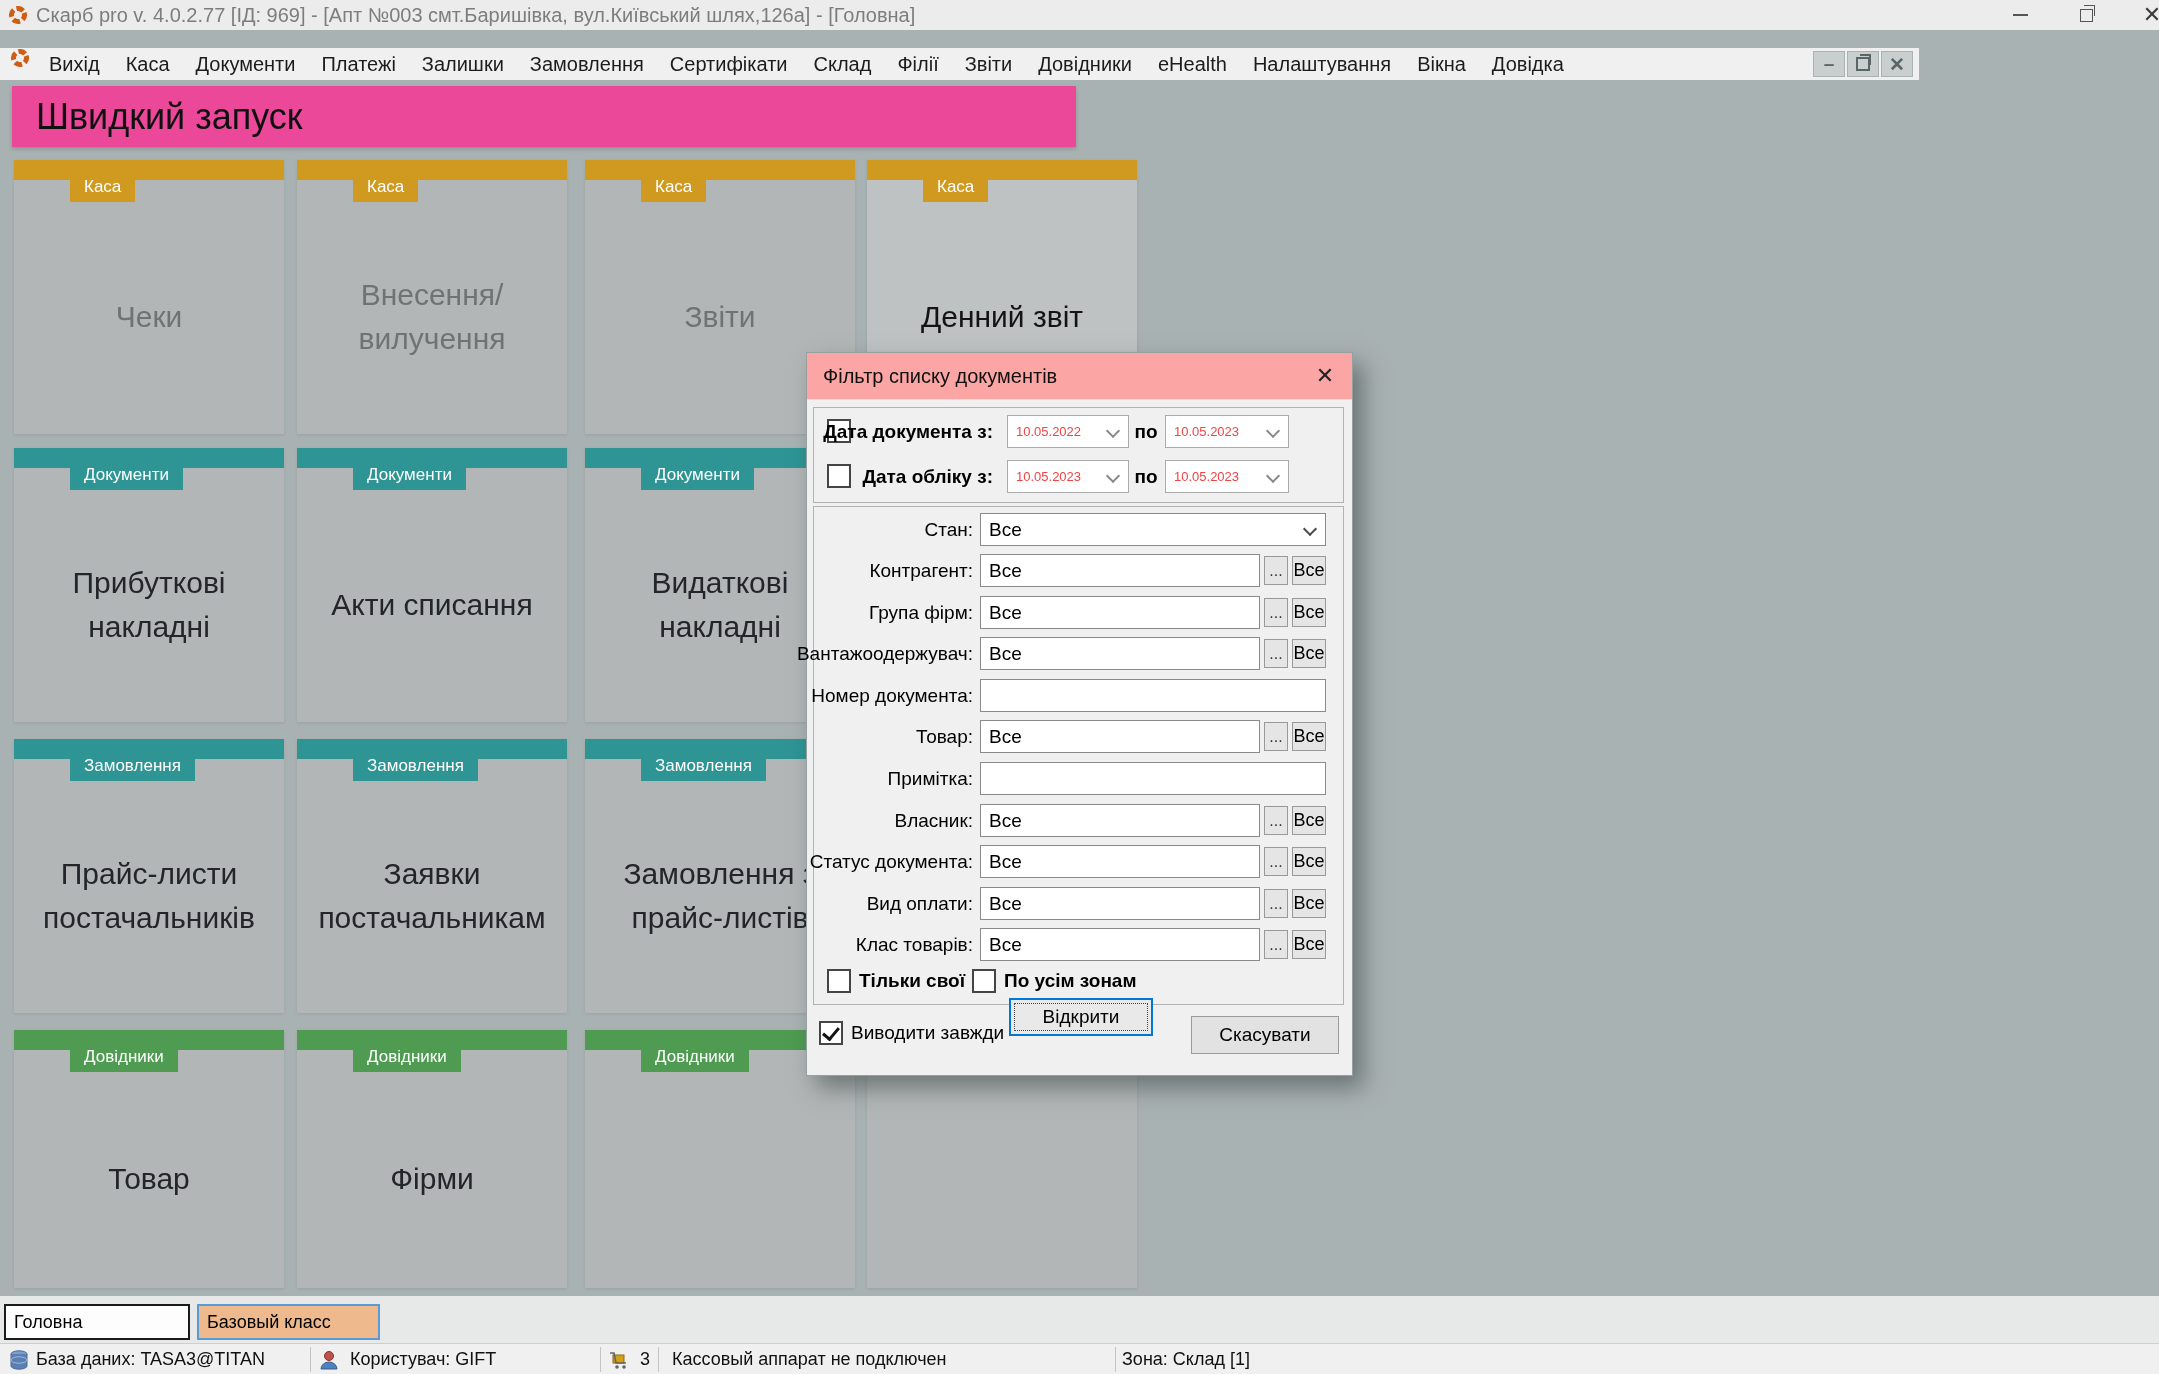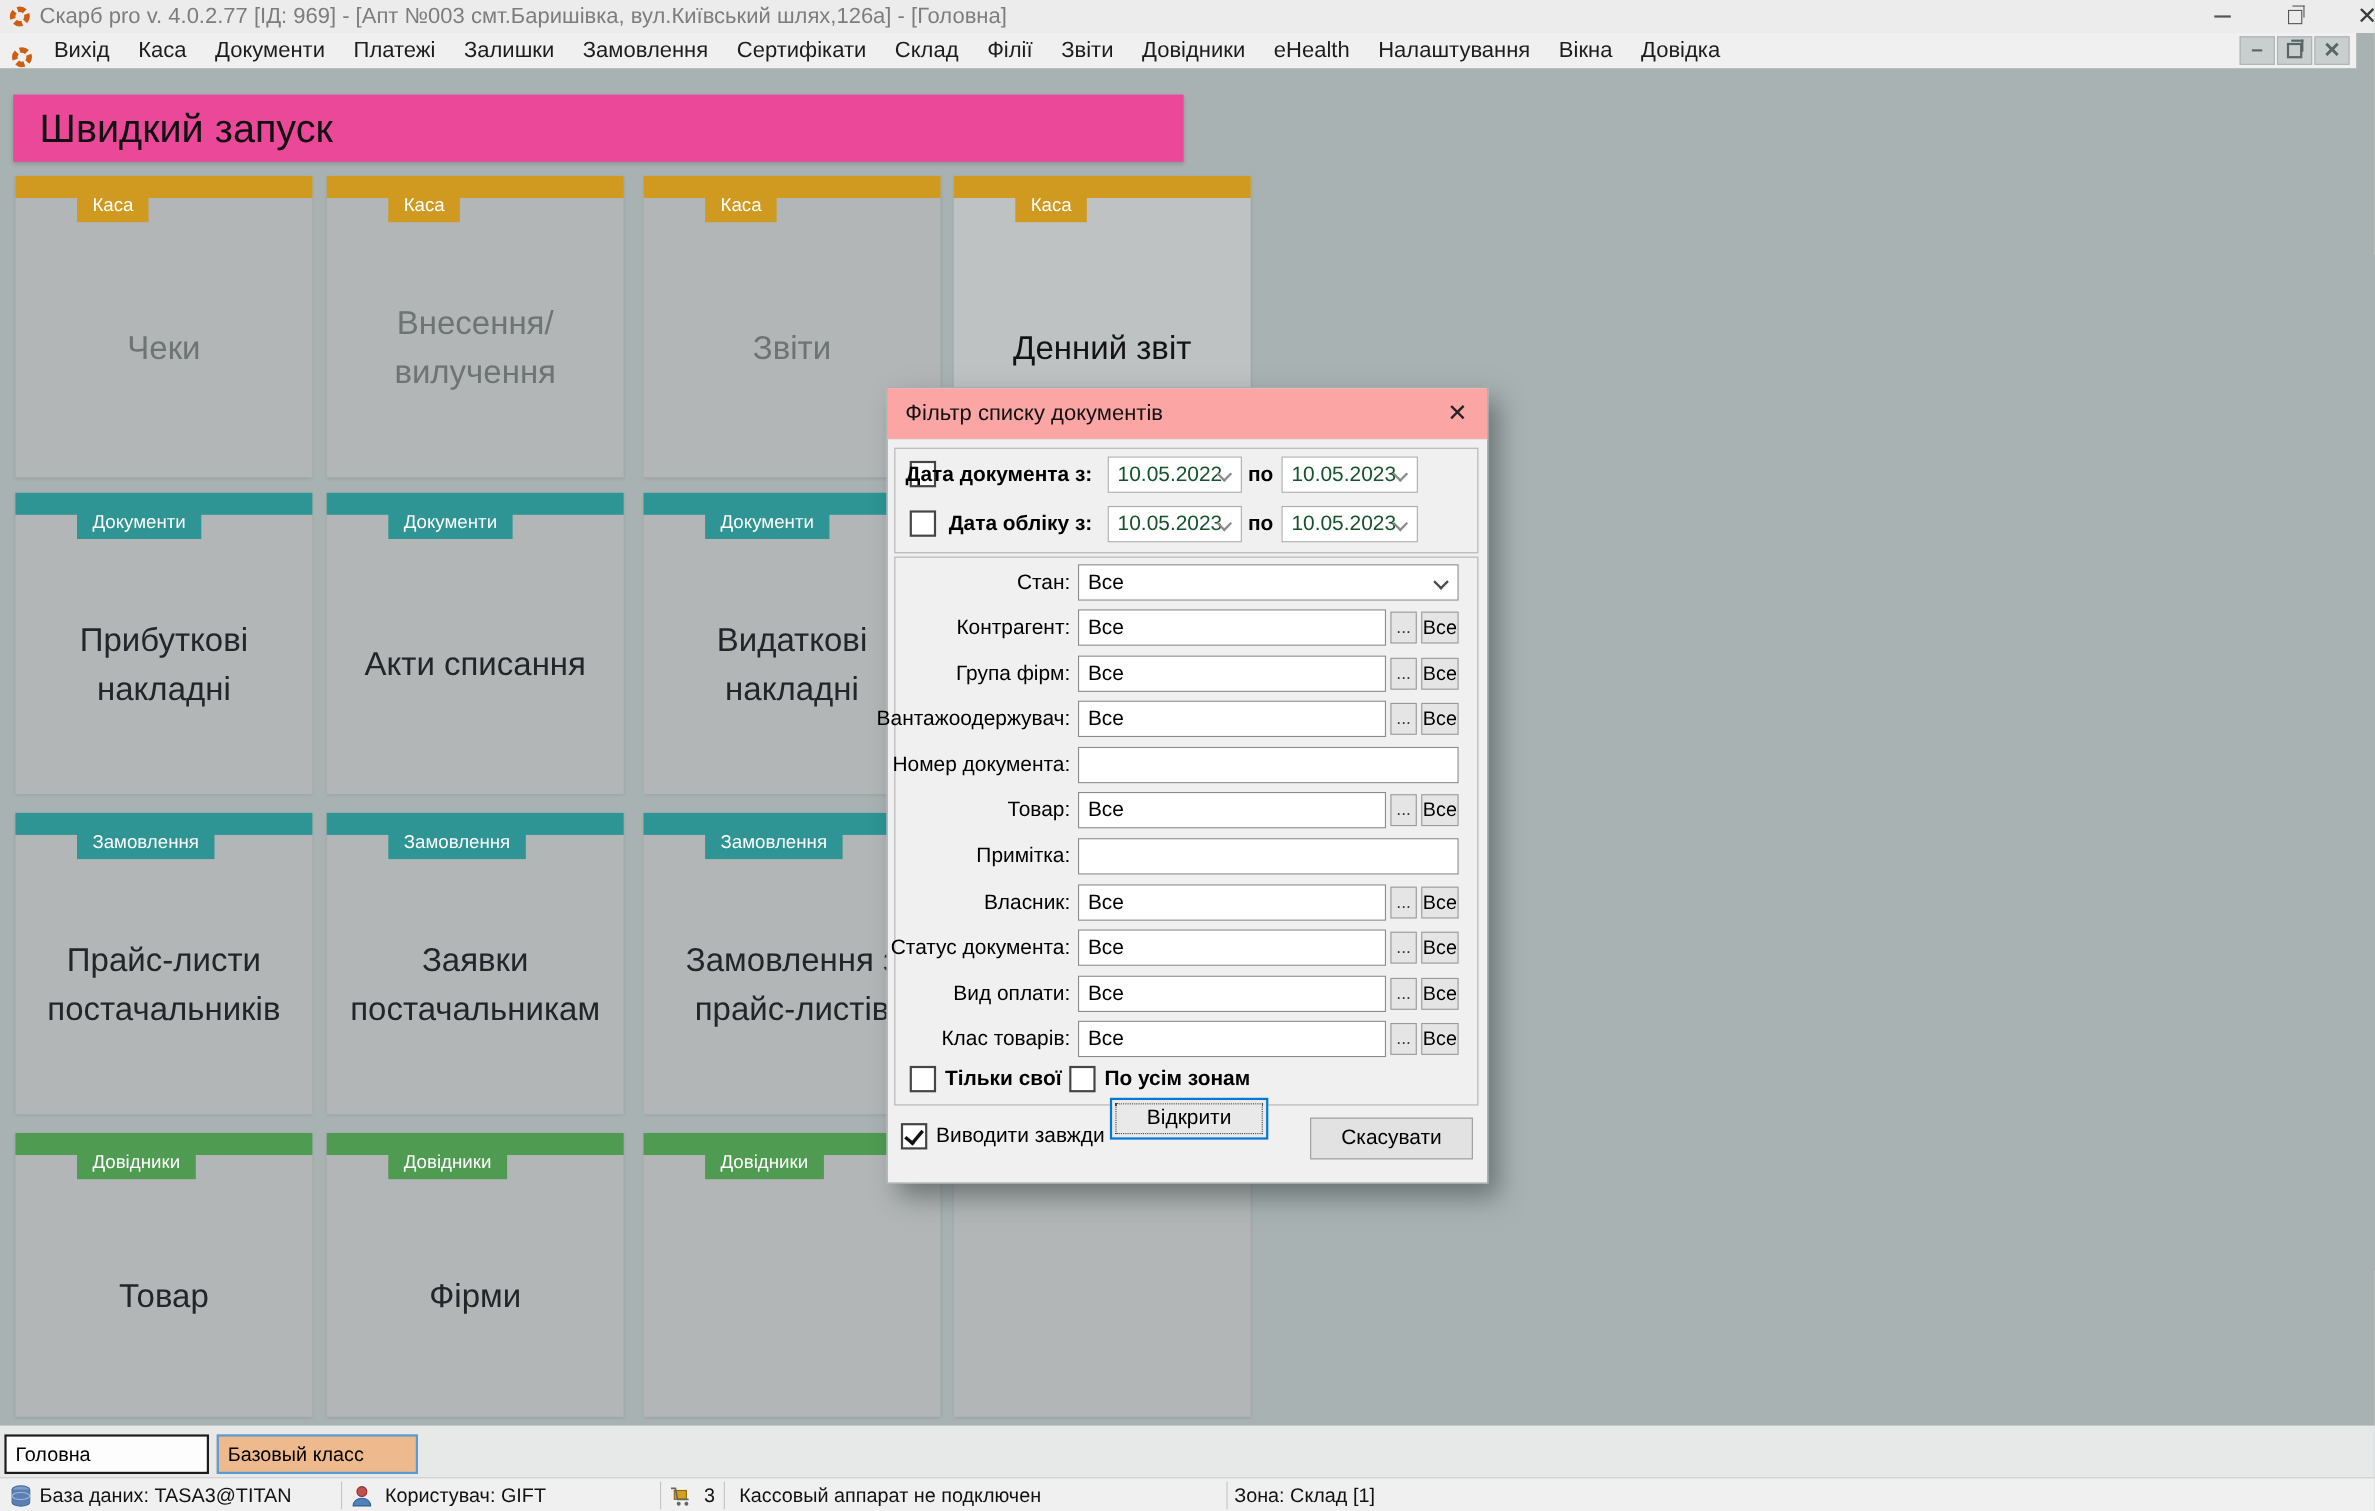--- a/index.html
+++ b/index.html
@@ -12,21 +12,21 @@
   #window-title{position:absolute;left:36px;top:0;line-height:30px;font-size:20px;color:#7d7d7d;white-space:nowrap;}
   .wbtn{position:absolute;top:0;width:46px;height:30px;display:flex;align-items:center;justify-content:center;color:#444;}
   #btn-min{right:138px;}
   #btn-restore{right:72px;}
   #btn-close{right:6px;font-size:22px;font-weight:300;color:#3a3a3a;}
   .minbar{width:15px;height:2px;background:#555;}
   .sq{position:relative;width:11px;height:11px;border:1px solid #555;display:inline-block;}
   .sq::before{content:"";position:absolute;left:3px;top:-5px;width:10px;height:10px;border:1px solid #555;border-left:none;border-bottom:none;}
 
   
-  #menubar{position:absolute;left:0;top:30px;width:2142px;height:32px;background:#f0f0f0;display:flex;align-items:flex-end;}
+  #menubar{position:absolute;left:0;top:48px;width:1919px;height:32px;background:#f0f0f0;display:flex;align-items:flex-start;}
   #menubar .logo{width:20px;height:20px;margin-left:10px;margin-right:6px;flex:none;}
   .menu-item{padding:0 13px;font-size:20px;color:#1c1c1c;line-height:32px;white-space:nowrap;}
   .mdibtn{position:absolute;top:3px;width:32px;height:26px;background:#c9cece;border:1px solid #aab2b2;display:flex;align-items:center;justify-content:center;color:#5a6565;font-weight:bold;font-size:19px;box-sizing:border-box;}
   #mdi-min{right:74px;}
   #mdi-restore{right:40px;}
   #mdi-close{right:6px;}
   .mdisq{position:relative;width:10px;height:10px;border:2px solid #5a6565;display:inline-block;}
   .mdisq::before{content:"";position:absolute;left:2px;top:-5px;width:9px;height:9px;border:2px solid #5a6565;border-left:none;border-bottom:none;}
 
   
@@ -50,21 +50,21 @@
   #dialog-title{position:absolute;left:16px;top:0;line-height:46px;font-size:20px;color:#111;}
   #dialog-close{position:absolute;right:8px;top:4px;width:38px;height:38px;text-align:center;line-height:38px;font-size:22px;color:#222;}
   .frame{position:absolute;border:1px solid #b2b2b2;box-sizing:border-box;}
   #frame1{left:6px;top:54px;width:531px;height:96px;}
   #frame2{left:6px;top:153px;width:531px;height:499px;}
   .cb{position:absolute;width:20px;height:20px;background:#fff;border:2px solid #454545;}
   .cb.checked::after{content:"";position:absolute;left:5px;top:1px;width:7px;height:13px;border:solid #111;border-width:0 3px 3px 0;transform:rotate(40deg);}
   .daterow{position:absolute;left:0;width:545px;height:33px;}
   .daterow .cb{left:20px;top:4px;}
   .dl{position:absolute;right:359px;top:0;line-height:33px;font-size:19px;font-weight:bold;color:#000;white-space:nowrap;}
-  .datef{position:absolute;top:0;height:33px;box-sizing:border-box;background:#fff;border:1px solid #ababab;color:#14532d;font-size:19px;line-height:31px;padding-left:8px;}
+  .datef{position:absolute;top:0;height:33px;box-sizing:border-box;background:#fff;border:1px solid #ababab;color:#ef4444;font-size:13px;line-height:31px;padding-left:8px;}
   .po{position:absolute;left:324px;width:30px;text-align:center;line-height:33px;font-weight:bold;font-size:19px;color:#000;}
   .chev{position:absolute;width:8px;height:8px;border:solid #8a8a8a;border-width:0 0 2px 2px;transform:rotate(-45deg);}
   .chev.dark{border-color:#4a4a4a;}
   .drow{position:absolute;left:0;width:545px;height:33px;}
   .fl{position:absolute;right:379px;top:0;line-height:33px;font-size:19px;color:#000;white-space:nowrap;}
   .din{position:absolute;left:173px;top:0;height:33px;box-sizing:border-box;border:1px solid #8a8a8a;background:#fff;font-size:19px;padding:0 8px;color:#000;font-family:inherit;}
   .din.full{width:346px;}
   .din.short{width:280px;}
   .dots{position:absolute;left:457px;top:2px;width:24px;height:29px;box-sizing:border-box;background:#e5e5e5;border:1px solid #999;font-size:16px;line-height:12px;color:#333;padding:0;font-family:inherit;}
   .vse{position:absolute;left:485px;top:2px;width:34px;height:29px;box-sizing:border-box;background:#e5e5e5;border:1px solid #999;font-size:18px;color:#000;padding:0;font-family:inherit;}

